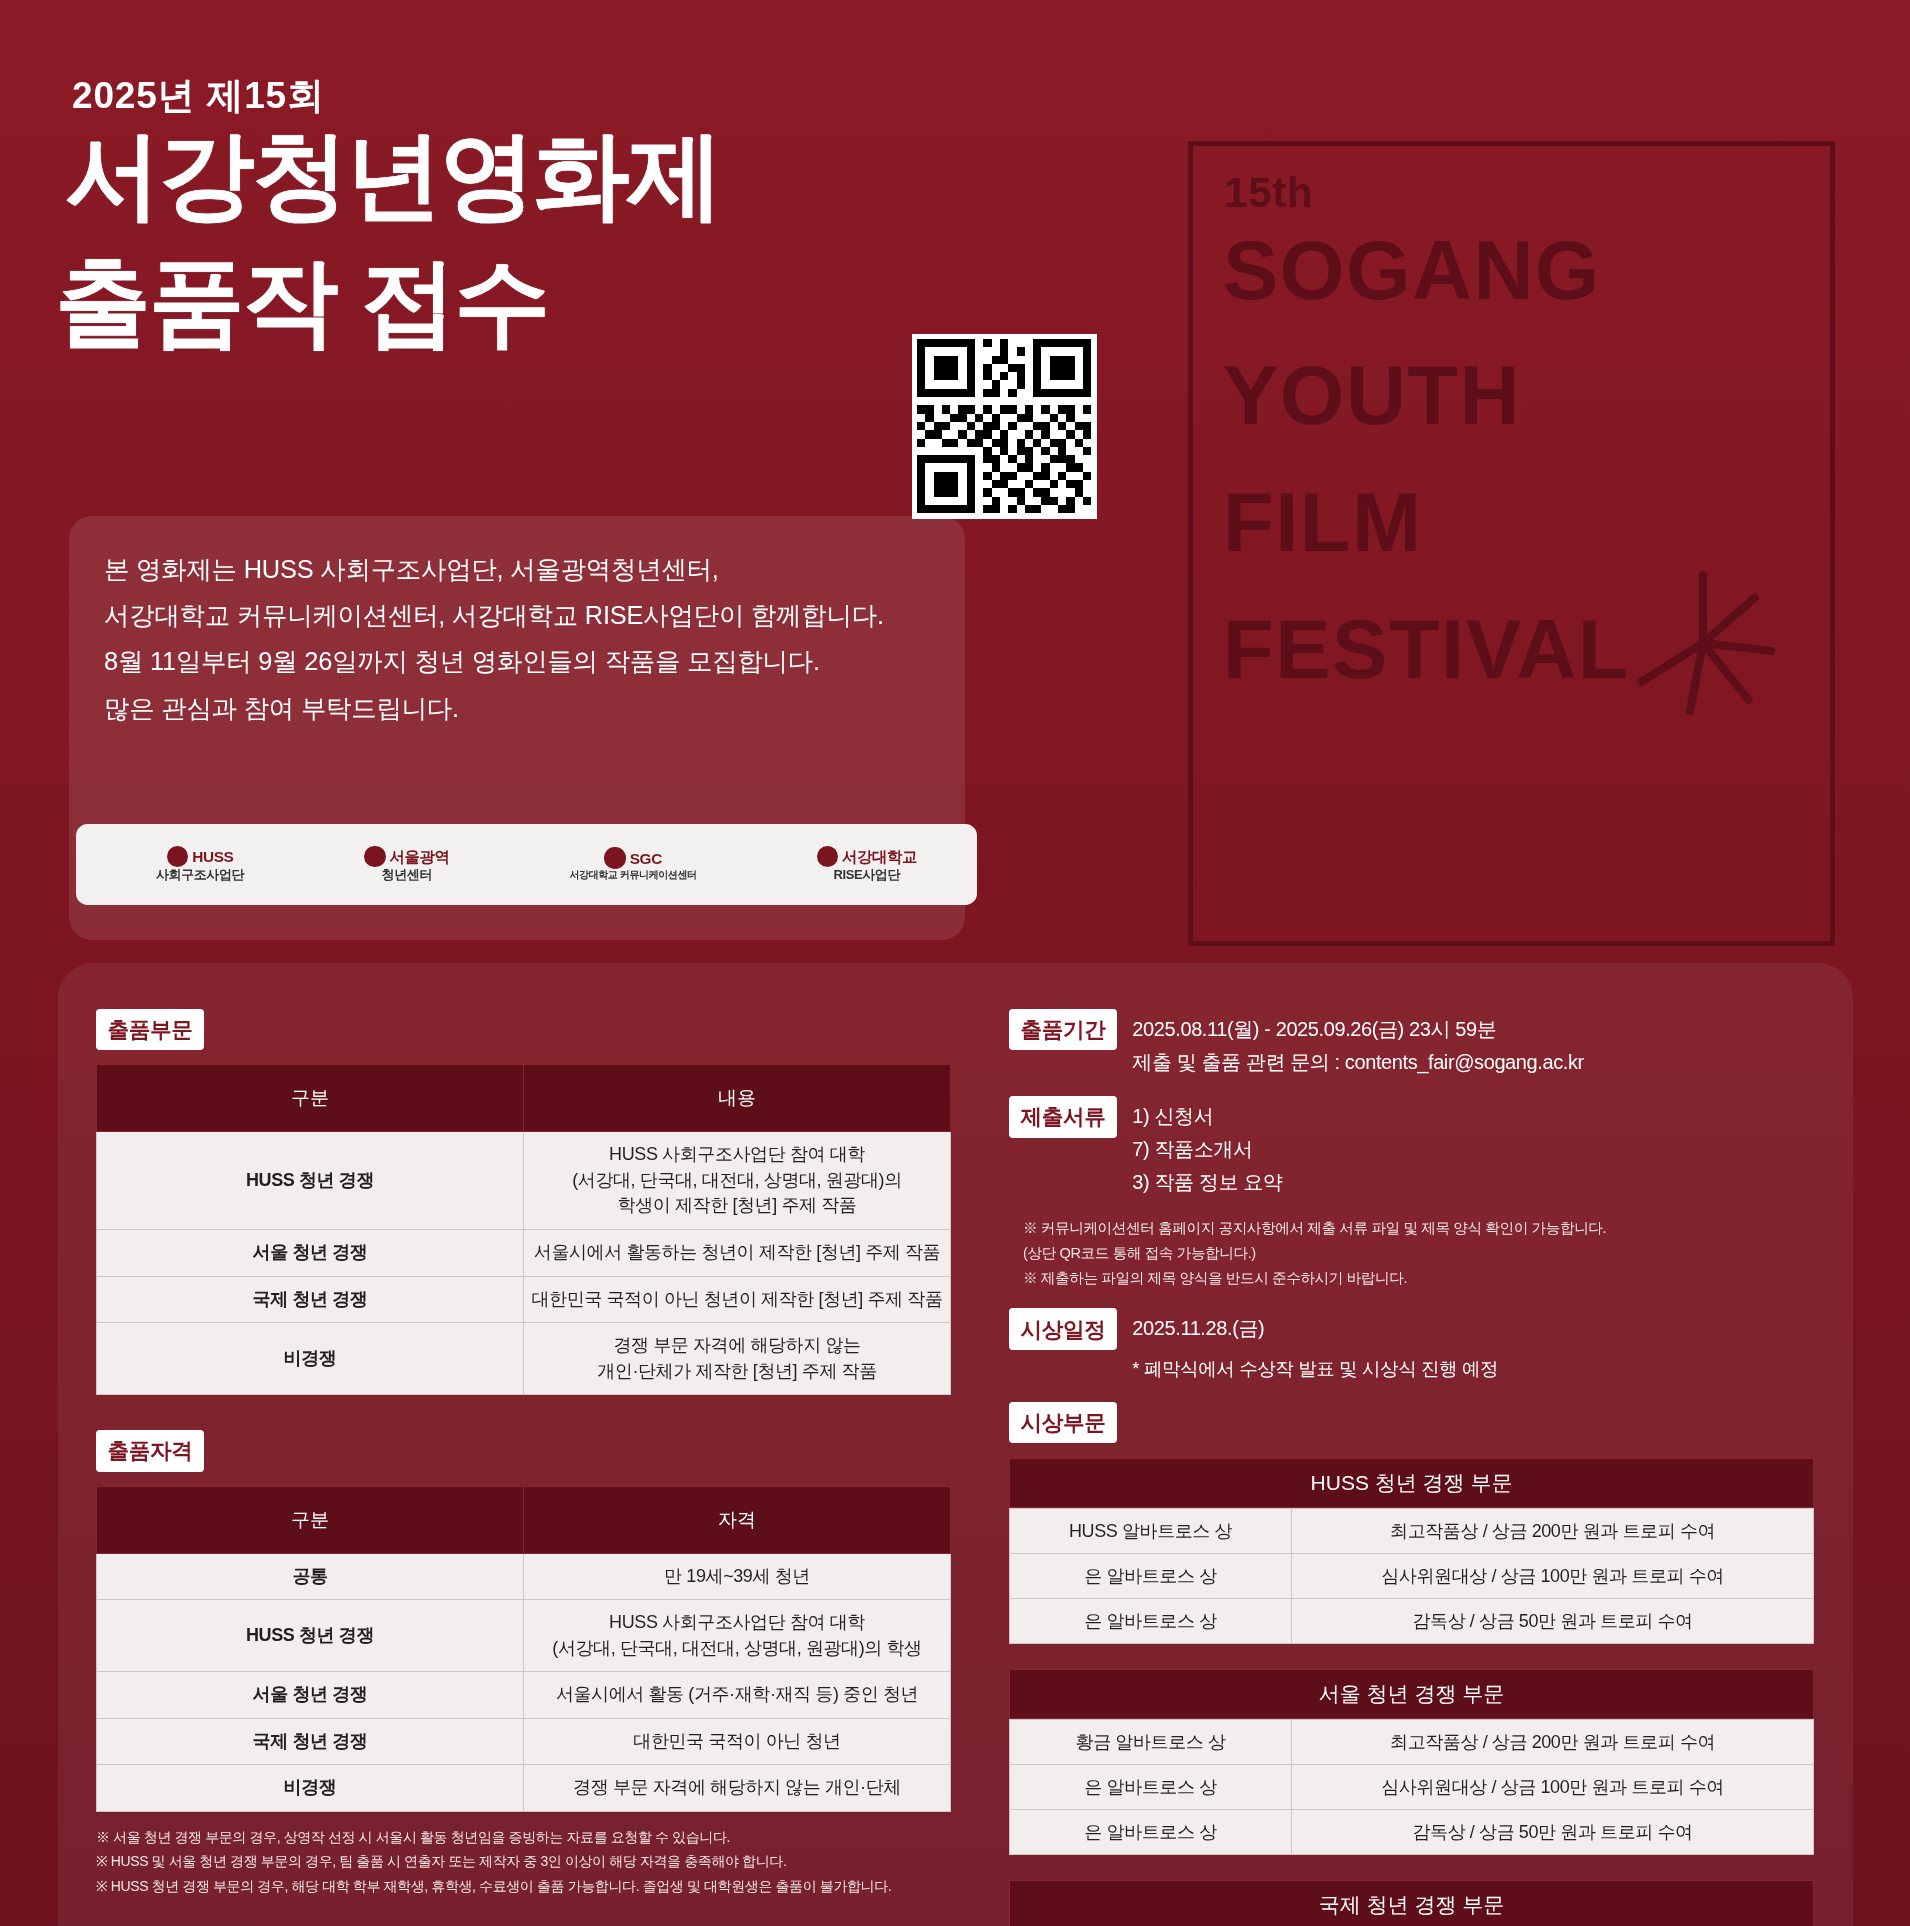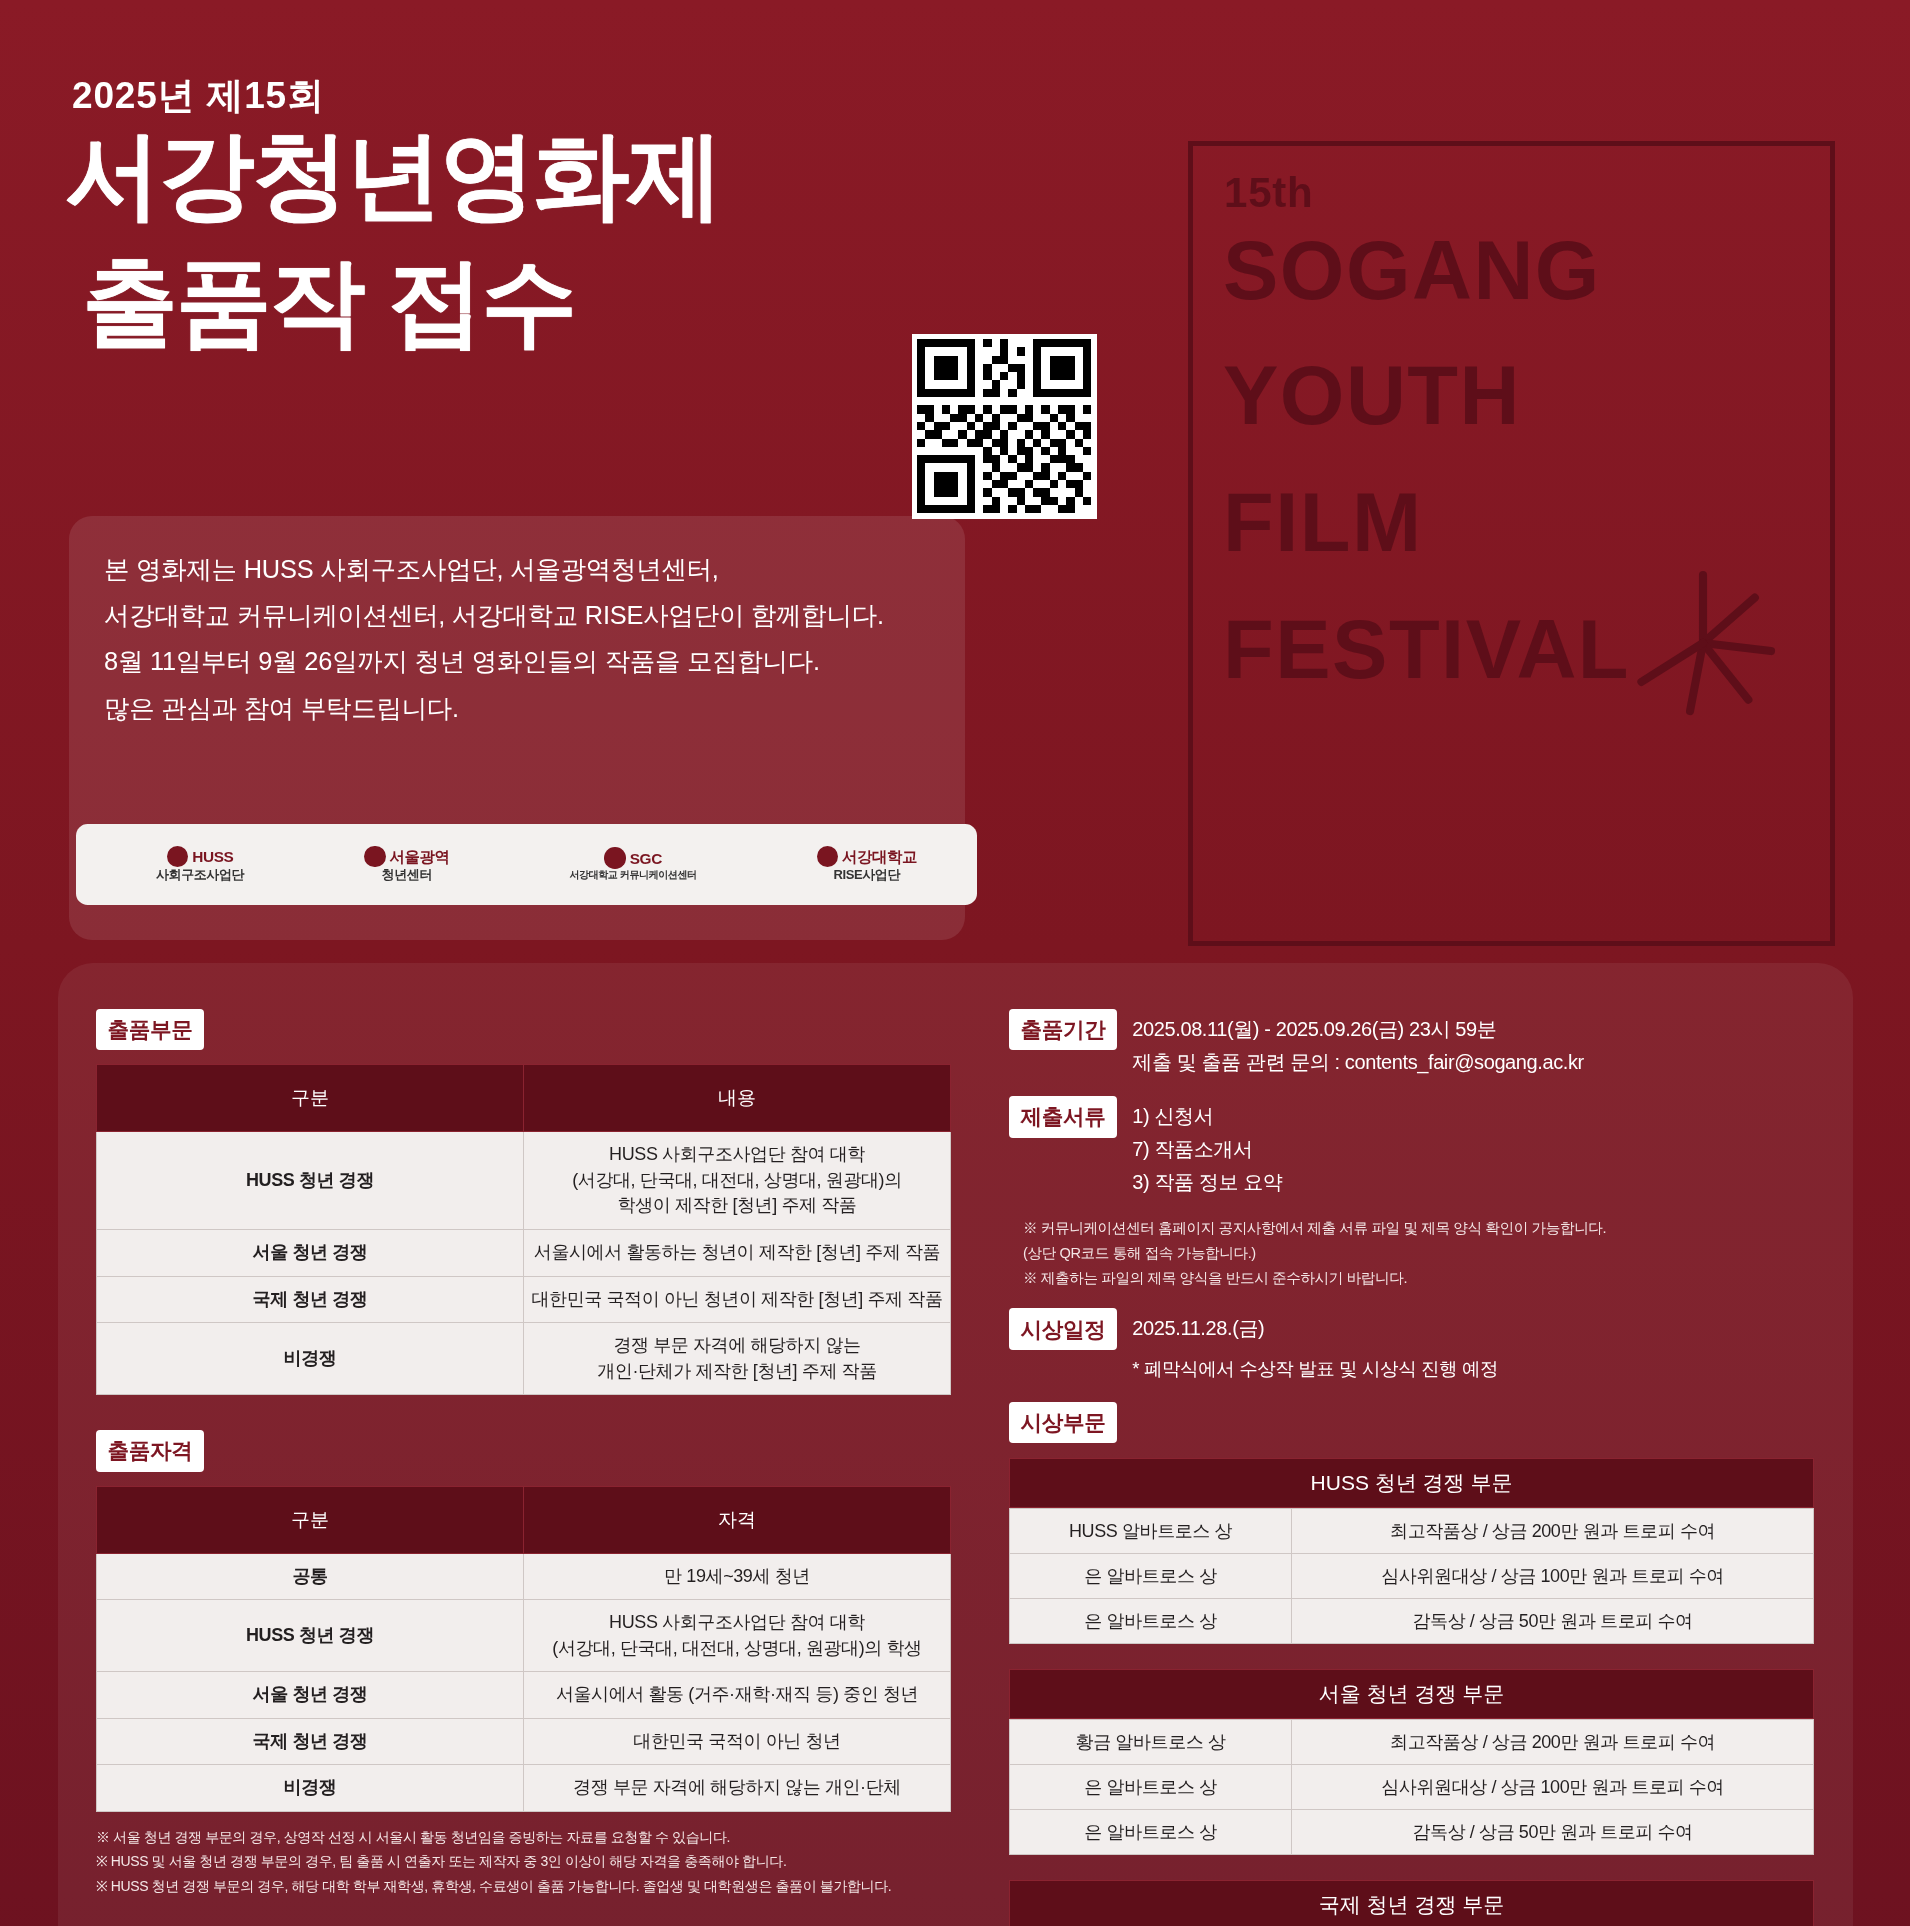--- a/index.html
+++ b/index.html
@@ -41,21 +41,21 @@
     left: 65px; top: 116px;
     font-size: 96px;
     font-weight: bold;
     letter-spacing: -2.3px;
     line-height: 1.22;
     color: #ffffff;
     text-shadow: 0 0 0.8px #fff;
   }
   .title-sub {
     position: absolute;
-    left: 82px; top: 239px;
+    left: 55px; top: 239px;
     font-size: 96px;
     font-weight: bold;
     letter-spacing: -2.3px;
     color: #ffffff;
     text-shadow: 0 0 0.8px #fff;
   }
 
   
   .qr {
     position: absolute;

